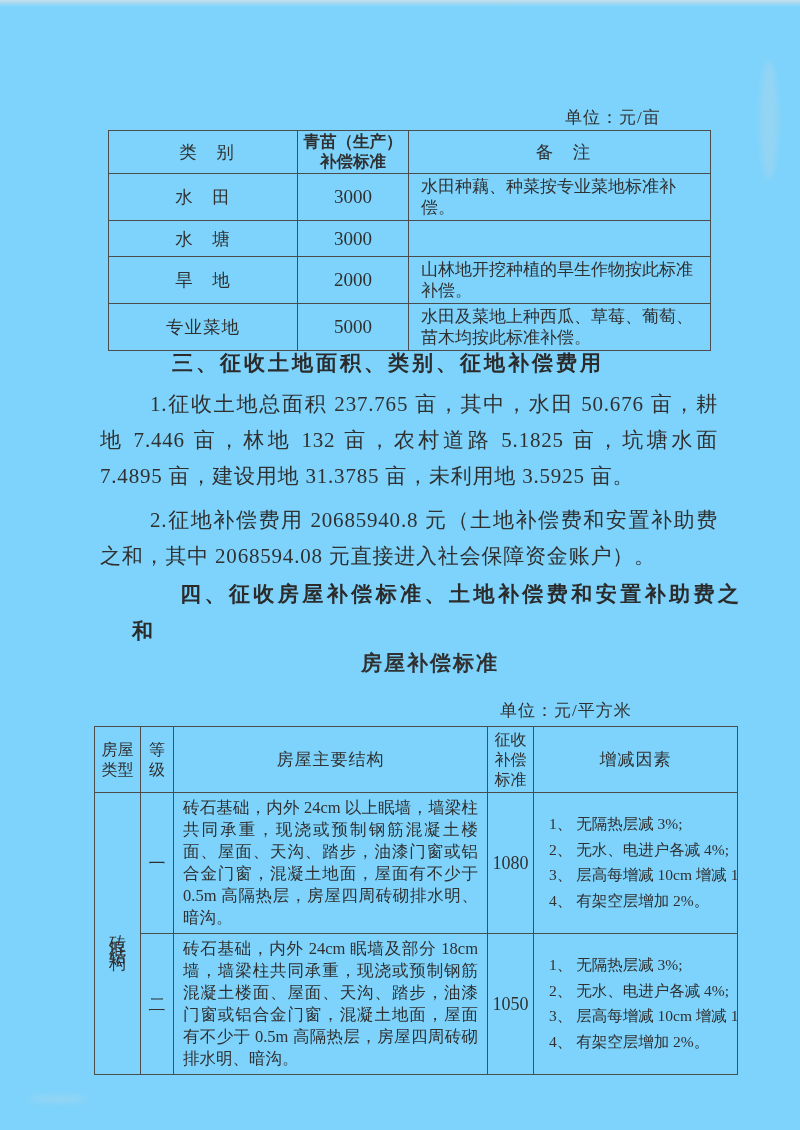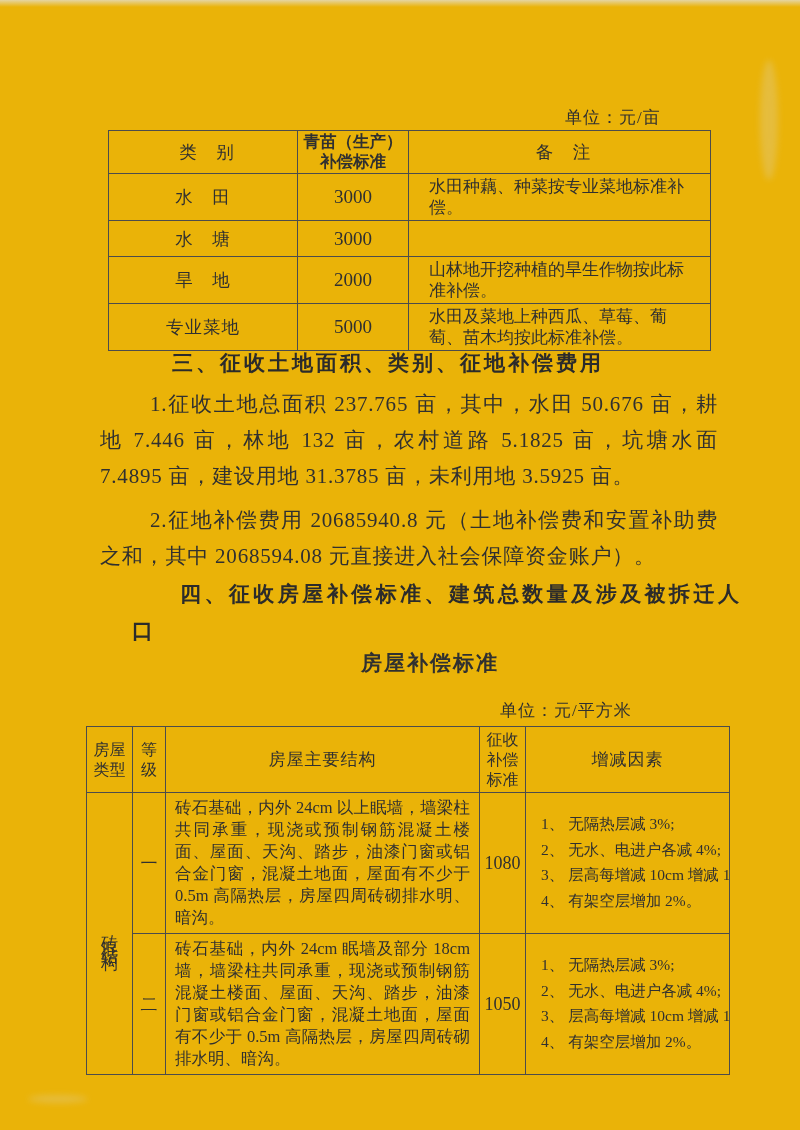--- a/index.html
+++ b/index.html
@@ -1,20 +1,20 @@
 <!DOCTYPE html>
 <html><head>
 <meta charset="utf-8">
 <style>
   html,body{margin:0;padding:0;}
   body{background:#ffffff;}
   #page{
     position:relative;
     width:800px;height:1130px;
-    background:#eab308;
+    background:#7dd3fc;
     font-family:"Liberation Serif","DejaVu Serif",serif;
     color:#303030;
     overflow:hidden;
   }
   
   .scan-top-band{position:absolute;left:0;top:0;width:800px;height:7px;
     background:linear-gradient(to bottom,#e3e3e3,rgba(255,255,255,0));opacity:.7;}
   .scan-smudge{position:absolute;background:#d9d9d9;opacity:.25;border-radius:50%;filter:blur(3px);}
 
   .unit-label{position:absolute;font-size:17px;letter-spacing:1px;white-space:nowrap;}
@@ -23,37 +23,37 @@
 
   table{border-collapse:collapse;table-layout:fixed;}
   td,th{border:1.6px solid #4c4c4c;font-weight:normal;overflow:hidden;}
 
   
   #crop-table{position:absolute;left:108px;top:130px;width:602px;}
   #crop-table td{vertical-align:middle;}
   #crop-table .cat{ text-align:center;font-size:17.5px;letter-spacing:1px;margin-left:16px;}
   #crop-table .std{ text-align:center;font-size:19px;}
   #crop-table .std-head{text-align:center;font-size:16.5px;line-height:20px;font-weight:bold;}
-  #crop-table .rem{ text-align:left;font-size:17px;line-height:21px;padding:2px 20px;}
+  #crop-table .rem{ text-align:left;font-size:17px;line-height:21px;padding:2px 12px;}
   #crop-table .head{font-size:17.5px;text-align:center;letter-spacing:1px;padding-left:9px;}
 
   
   .heading{position:absolute;left:108px;font-size:21px;font-weight:bold;
     letter-spacing:3px;line-height:37px;color:#2b2b2b;margin-left:24px;}
   #h3{top:345px;width:620px;padding-left:40px;}
   #h4{top:576px;width:610px;text-indent:48px;text-align:justify;}
   .para{position:absolute;left:100px;width:618px;font-size:21px;line-height:36px;
     letter-spacing:0.8px;text-align:justify;text-indent:50px;}
   #p1{top:386px;}
   #p2{top:502px;}
   #house-title{position:absolute;left:60px;top:649px;width:740px;text-align:center;
     font-size:21px;letter-spacing:2px;font-weight:bold;}
 
   
-  #house-table{position:absolute;left:86px;top:726px;width:643px;}
+  #house-table{position:absolute;left:94px;top:726px;width:643px;}
   #house-table td{vertical-align:middle;}
   #house-table .hd{text-align:center;font-size:16px;line-height:20px;padding:2px 3px;}
   #house-table .hd-wide{font-size:17px;letter-spacing:1px;}
   #house-table .grade{text-align:center;font-size:17px;}
   #house-table .structure{font-size:16.5px;line-height:22px;text-align:justify;
     padding:4px 9px;vertical-align:middle;}
   #house-table .std-val{text-align:center;font-size:18px;}
   #house-table .factors-cell{padding:4px;}
   .factors{display:flex;flex-direction:column;justify-content:center;
     height:100%;gap:4.5px;padding-left:11px;}
@@ -110,21 +110,21 @@
     </tr>
   </tbody>
     </table>
 
   <div id="h3" class="heading">三、征收土地面积、类别、征地补偿费用</div>
 
   <div id="p1" class="para">1.征收土地总面积 237.765 亩，其中，水田 50.676 亩，耕地 7.446 亩，林地 132 亩，农村道路 5.1825 亩，坑塘水面 7.4895 亩，建设用地 31.3785 亩，未利用地 3.5925 亩。</div>
 
   <div id="p2" class="para">2.征地补偿费用 20685940.8 元（土地补偿费和安置补助费之和，其中 2068594.08 元直接进入社会保障资金账户）。</div>
 
-  <div id="h4" class="heading">四、征收房屋补偿标准、建筑总数量及涉及被拆迁人口</div>
+  <div id="h4" class="heading">四、征收房屋补偿标准、土地补偿费和安置补助费之和</div>
 
   <div id="house-title">房屋补偿标准</div>
 
   <div id="unit2" class="unit-label">单位：元/平方米</div>
 
   <table id="house-table">
     <colgroup>
       <col style="width:46px">
         <col style="width:33px">
         <col style="width:314px">

